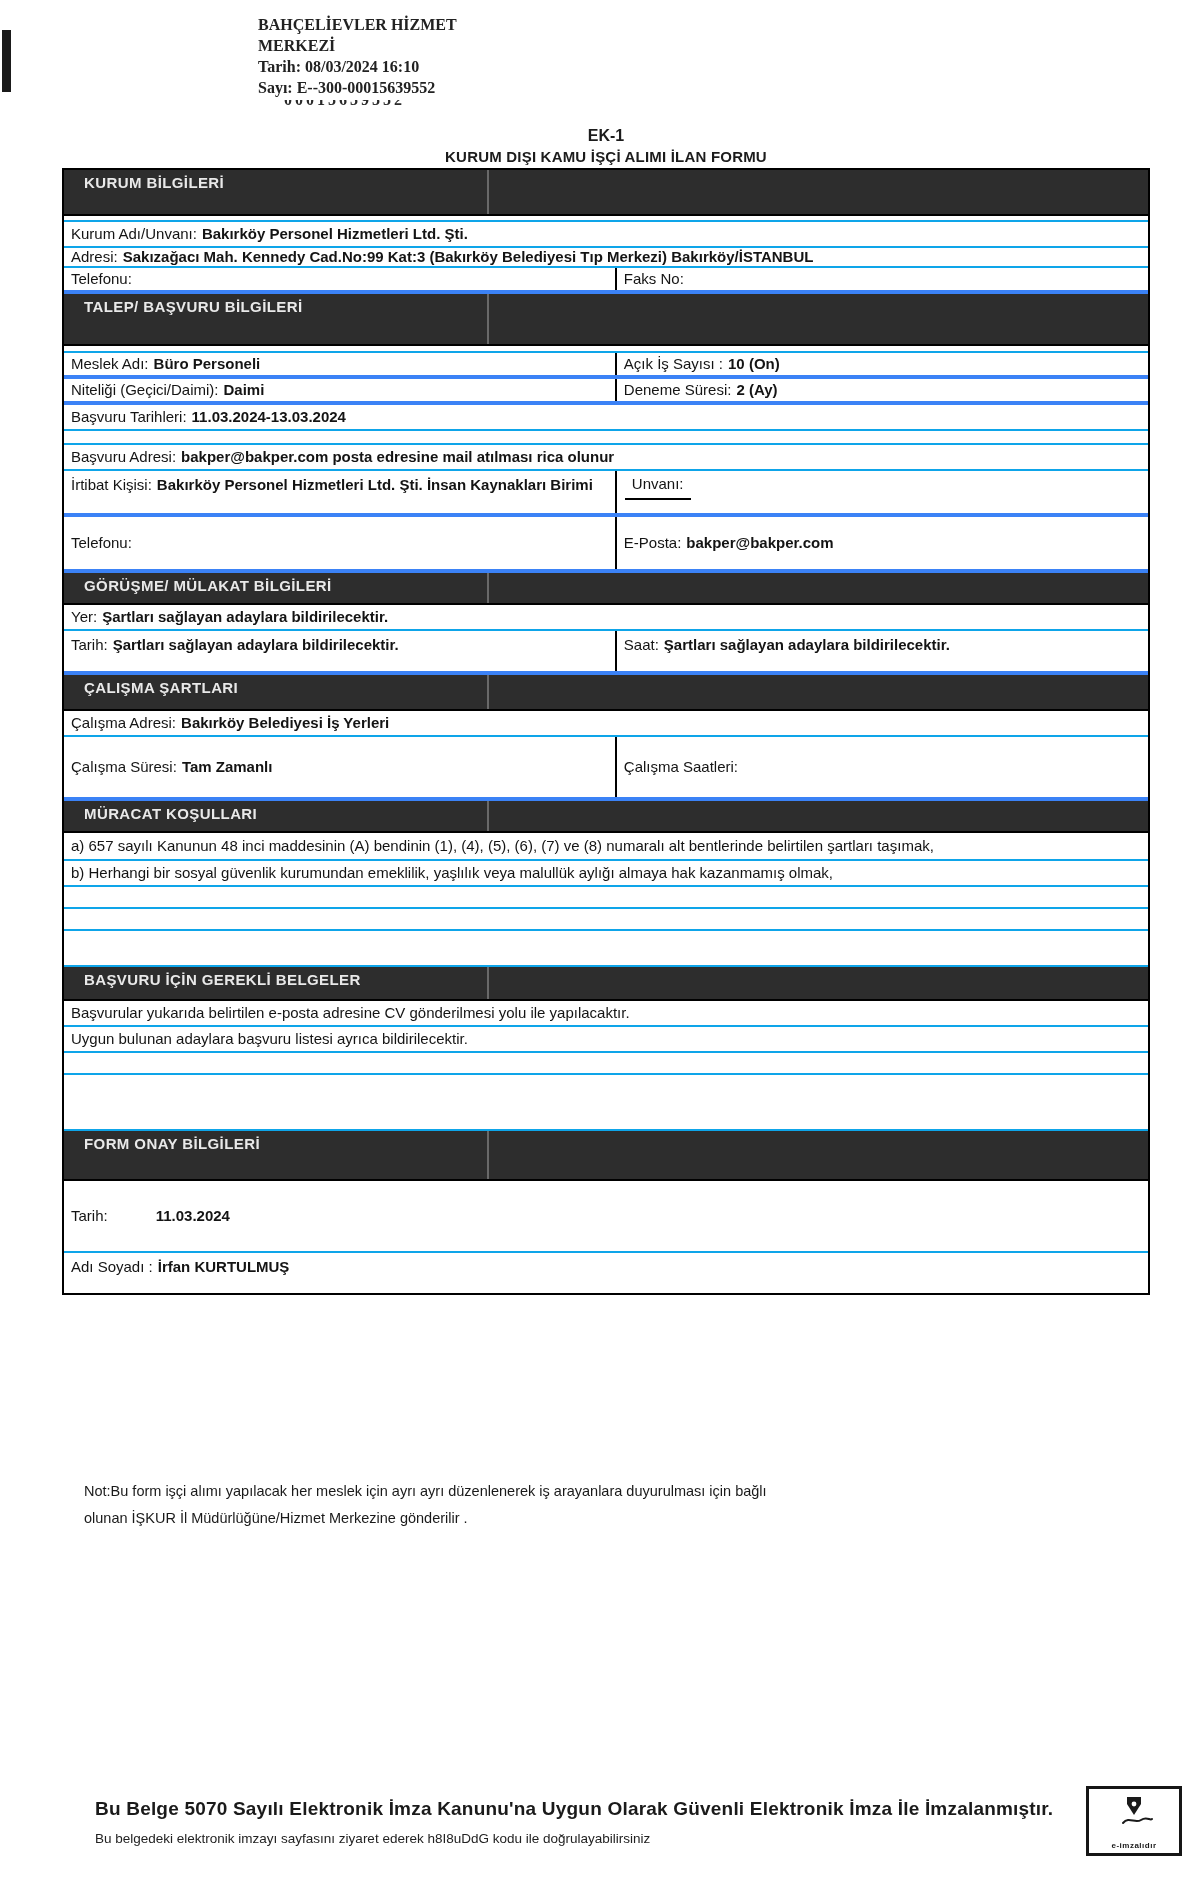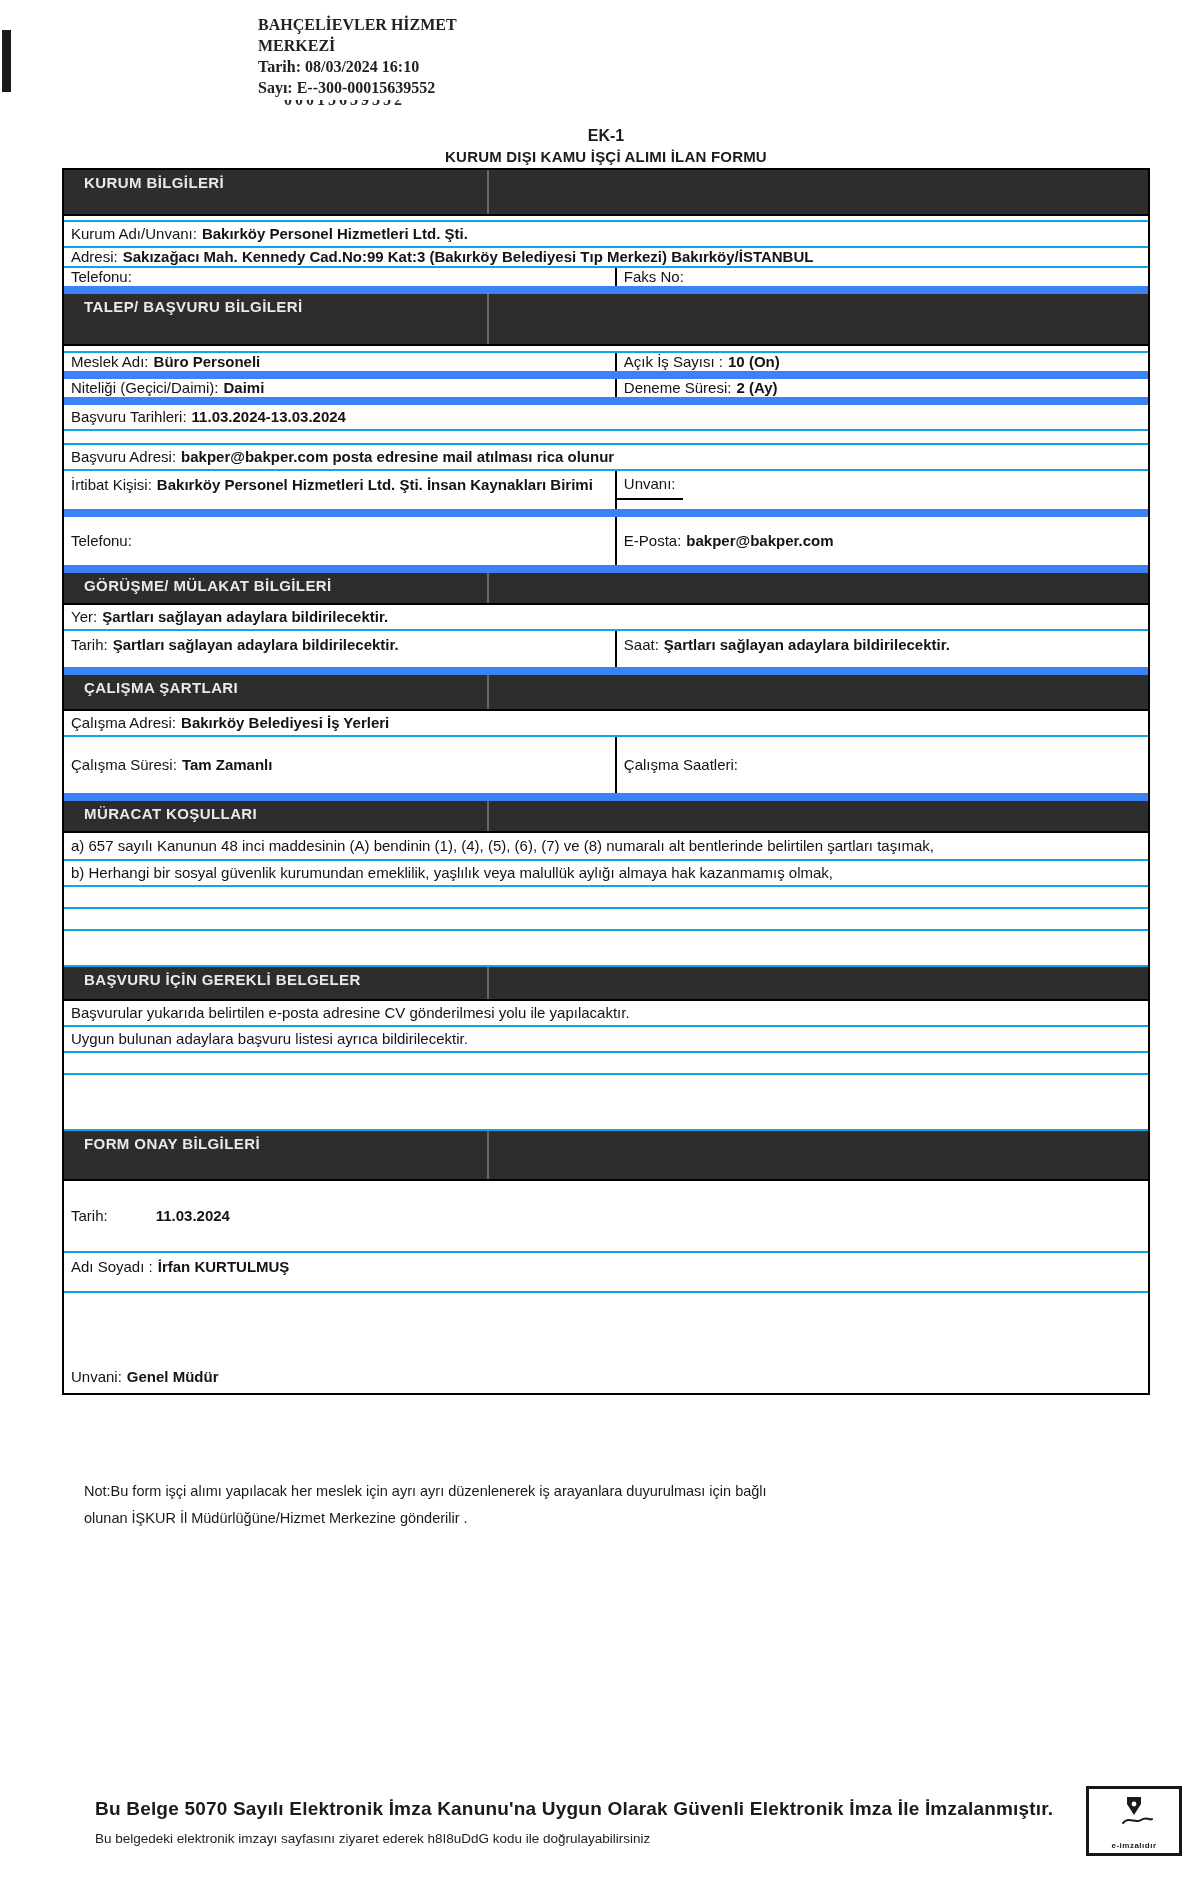--- a/index.html
+++ b/index.html
@@ -27,25 +27,25 @@
   .doc-table > div{box-sizing:border-box;}
   .doc-table > :last-child{border-bottom:none;}
 
   .bar{position:relative;background:#2d2d2d;color:#e9e9e9;font-weight:bold;font-size:15px;
        letter-spacing:.4px;padding:4px 20px;border-bottom:2px solid #000;}
   .bar .bar-split{position:absolute;left:423px;top:0;bottom:0;width:2px;background:#9a9a9a;opacity:.55;}
 
   .row{border-bottom:2px solid #0ea5e9;display:flex;align-items:center;padding:0 7px;}
   .row.top{align-items:flex-start;padding-top:3px;}
   .row.bottom{align-items:flex-end;padding-bottom:5px;}
-  .row2{border-bottom:8px solid #3b82f6;display:flex;}
+  .row2{border-bottom:4px solid #3b82f6;display:flex;}
   .cl{width:51%;border-right:2px solid #000;display:flex;align-items:center;padding:0 7px;box-sizing:border-box;}
   .cr{flex:1;display:flex;align-items:center;padding:0 7px;box-sizing:border-box;}
   .row2.top .cl,.row2.top .cr{align-items:flex-start;padding-top:3px;}
-  .cr.split{flex-direction:column;align-items:stretch;padding:0;border-radius:20px;}
+  .cr.split{flex-direction:column;align-items:stretch;padding:8px;border-radius:20px;}
   .cr.split .sub1{height:22px;border-bottom:2px solid #000;padding:1px 7px;}
   .cr.split .sub2{flex:1;}
 
   .txt{width:100%;line-height:22px;}
   .lbl{font-weight:normal;}
   .val{font-weight:bold;margin-left:5px;}
   .gap-val{margin-left:48px;}
 
   
   .note{position:absolute;left:84px;top:1478px;font-size:14.5px;line-height:27px;color:#1a1a1a;}
@@ -211,23 +211,20 @@
     <div class="bar" style="height:50px">
       <span>FORM ONAY BİLGİLERİ</span>
       <span class="bar-split"></span>
     </div>
     <div class="row" style="height:72px">
       <div class="txt"><span class="lbl">Tarih:</span><span class="val gap-val">11.03.2024</span></div>
     </div>
     <div class="row top" style="height:40px">
       <div class="txt"><span class="lbl">Adı Soyadı :</span><span class="val">İrfan KURTULMUŞ</span></div>
     </div>
-    <div class="row bottom" style="height:100px">
-      <div class="txt"><span class="lbl">Unvani:</span><span class="val">Genel Müdür</span></div>
-    </div>
 
   </div>
 
   <div class="note">
     <div>Not:Bu form işçi alımı yapılacak her meslek için ayrı ayrı düzenlenerek iş arayanlara duyurulması için bağlı</div>
     <div>olunan İŞKUR İl Müdürlüğüne/Hizmet Merkezine gönderilir .</div>
   </div>
 
   <div class="footer-line1">Bu Belge 5070 Sayılı Elektronik İmza Kanunu'na Uygun Olarak Güvenli Elektronik İmza İle İmzalanmıştır.</div>
   <div class="footer-line2">Bu belgedeki elektronik imzayı  sayfasını ziyaret ederek h8I8uDdG kodu ile doğrulayabilirsiniz</div>

